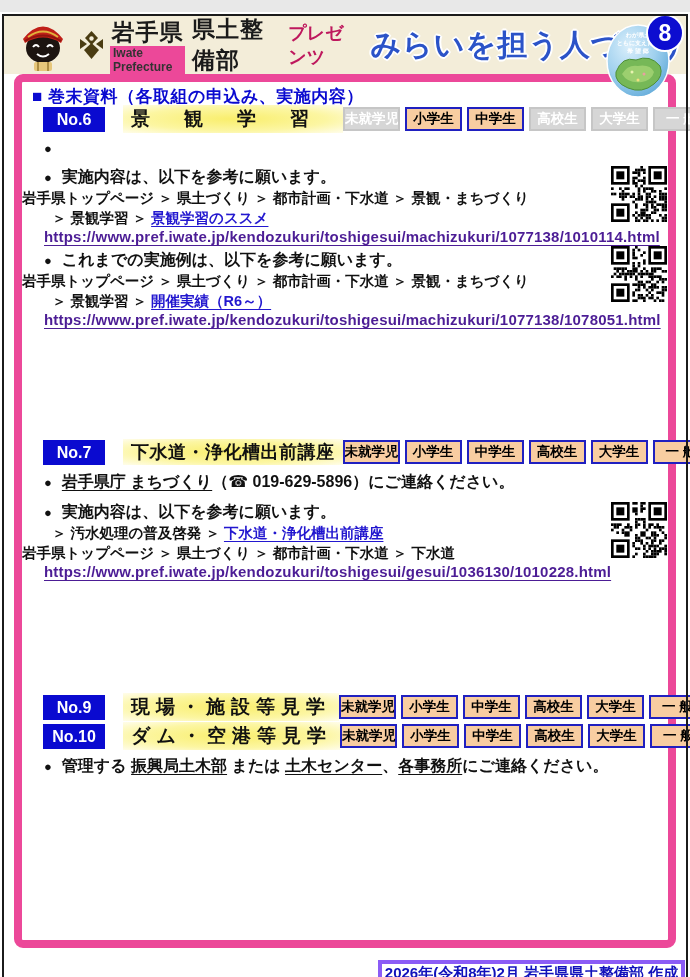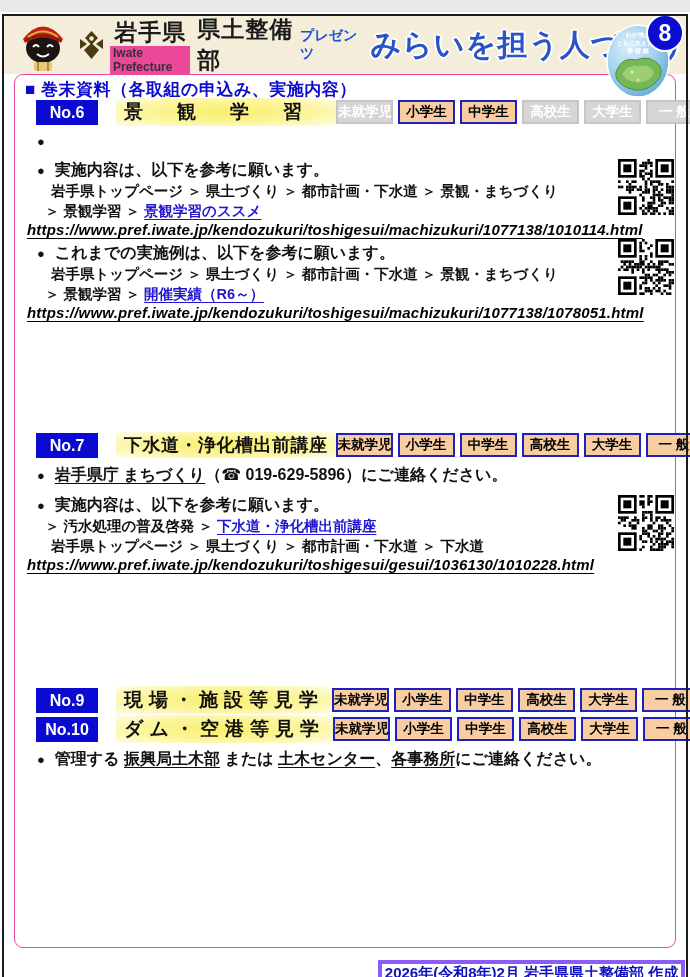--- a/index.html
+++ b/index.html
@@ -15,38 +15,38 @@
   #header {
     position:absolute; left:4px; top:4px; width:682px; height:58px;
     background:#f3edd9; display:flex; align-items:center; z-index:5;
   }
   .mascot { width:50px; height:54px; margin-left:14px; flex:0 0 auto; }
   .crest  { width:27px; height:32px; margin-left:10px; flex:0 0 auto; }
   .pref-block { margin-left:5px; display:flex; flex-direction:column; align-items:center; }
   .pref-name { font-size:23px; font-weight:bold; color:#1a1a1a; letter-spacing:1px; }
   .pref-en   { font-size:12px; font-weight:bold; color:#333; background:#ec4899; padding:0 3px; margin-top:-2px; }
   .dept      { font-size:23px; font-weight:bold; color:#1a1a1a; margin-left:7px; letter-spacing:1px; }
-  .presents  { font-size:14px; font-weight:bold; color:#1d4ed8; margin-left:5px; }
+  .presents  { font-size:18px; font-weight:bold; color:#be185d; margin-left:5px; }
   .main-title {
     font-size:30px; font-weight:bold; color:#2b53c8; margin-left:12px; letter-spacing:1px;
     text-shadow:-2px 0 0 #fff, 2px 0 0 #fff, 0 -2px 0 #fff, 0 2px 0 #fff,
                 -1px -1px 0 #fff, 1px 1px 0 #fff, -1px 1px 0 #fff, 1px -1px 0 #fff;
     white-space:nowrap;
   }
   #emblem { position:absolute; left:606px; top:12px; width:64px; height:74px; z-index:20; }
   #page-num {
     position:absolute; left:646px; top:2px; width:38px; height:38px; border-radius:50%;
     background:#0d0dd0; border:2px solid #fff; color:#fff; font-size:23px; font-weight:bold;
     display:flex; align-items:center; justify-content:center; z-index:30;
   }
 
   
   #content-box {
     position:absolute; left:14px; top:62px; width:662px; height:874px;
-    border:1px solid #ec4899; border-radius:9px; background:#fff; z-index:2;
+    border:8px solid #ec4899; border-radius:9px; background:#fff; z-index:2;
   }
   #section-heading {
     position:absolute; left:10px; top:3px;
     font-size:17px; font-weight:bold; color:#0a0ad0; letter-spacing:0.5px;
   }
   .section { position:absolute; left:0; right:0; }
   #sec6   { top:24px; }
   #sec7   { top:357px; }
   #sec910 { top:612px; }
 
@@ -67,27 +67,27 @@
     width:57px; height:24px; font-size:13.5px; font-weight:bold; text-align:center;
     line-height:20px; white-space:nowrap; overflow:hidden;
   }
   .aud.on  { background:#f8cda1; border:2px solid #2020c0; color:#000; }
   .aud.off { background:#d6d6d6; border:2px solid #c6c6c6; color:#fff; }
 
   .bullet { display:flex; padding-left:22px; font-size:16px; font-weight:bold; color:#111; height:22px; align-items:center; }
   .bullet .dot { font-size:13px; margin-right:10px; }
   .m5 { margin-top:5px; } .m7 { margin-top:7px; } .m3 { margin-top:3px; } .m8{ margin-top:8px; } .m6{ margin-top:6px; }
   .u { text-decoration:underline; text-underline-offset:3px; }
-  .crumb { padding-left:36px; font-size:14.5px; font-weight:bold; color:#111; height:20px; line-height:20px; white-space:nowrap; }
+  .crumb { font-size:14.5px; font-weight:bold; color:#111; height:20px; line-height:20px; white-space:nowrap; }
   .crumb2 { padding-left:30px; }
   .link { color:#2217cf; text-decoration:underline; text-underline-offset:3px; cursor:pointer; }
   .url {
-    padding-left:12px; font-size:15px; font-weight:bold; color:#000000;
+    padding-left:22px; font-size:15px; font-weight:bold; color:#4c1d95;
     text-decoration:underline; text-underline-offset:3px; height:18px; line-height:18px;
-    white-space:nowrap; letter-spacing:0.2px; cursor:pointer;font-style:italic;
+    white-space:nowrap; letter-spacing:0.2px; cursor:pointer;
   }
   .qr { position:absolute; width:56px; height:56px; background:#fff; }
   .qr svg { width:100%; height:100%; display:block; }
   #qr1 { right:1px; top:60px; }
   #qr2 { right:1px; top:140px; }
   #qr3 { right:1px; top:63px; }
 
   
   #footer-box {
     position:absolute; left:378px; top:948px; width:307px; height:27px;

